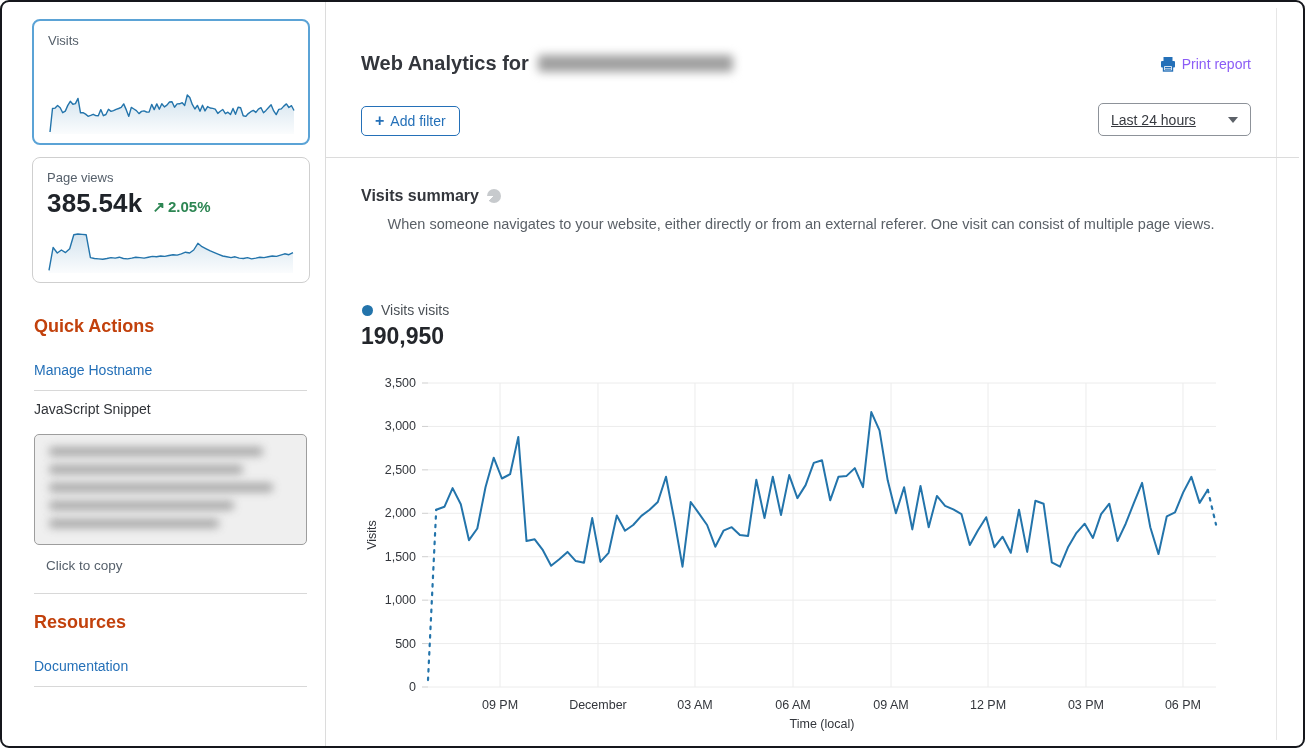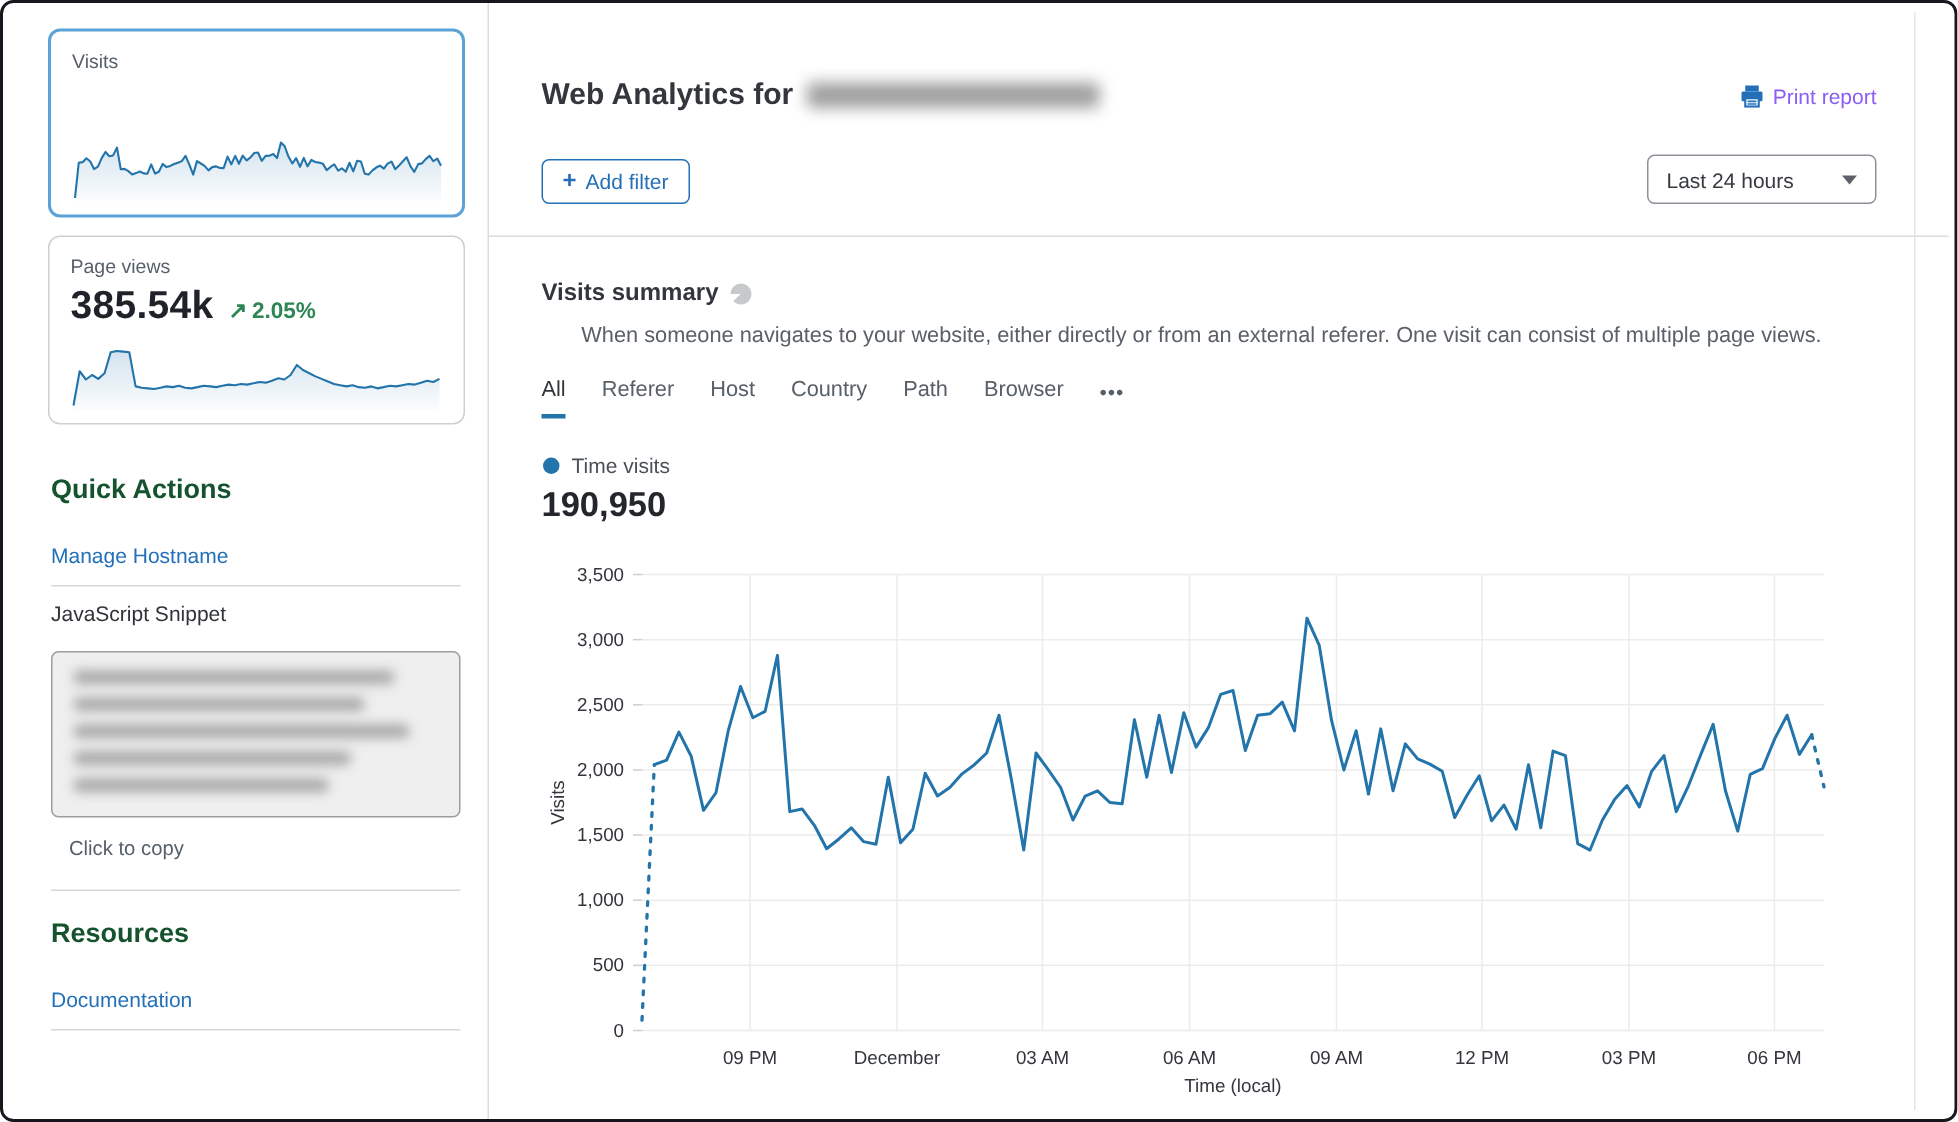--- a/index.html
+++ b/index.html
@@ -13,21 +13,21 @@
   .metric-card { position:absolute; left:30px; width:278px; height:126px;
                  background:#fff; border:1px solid #cfcfcf; border-radius:8px; padding:12px 14px 8px; cursor:pointer; }
   .metric-card.selected { border:2px solid #5ba3d6; }
   .metric-label { font-size:13px; color:#56606b; }
   .metric-row { display:flex; align-items:baseline; gap:10px; margin-top:3px; }
   .metric-value { font-size:26px; font-weight:bold; color:#1f2329; letter-spacing:.2px; }
   .metric-delta { font-size:15px; color:#2d8653; font-weight:bold; }
   .metric-delta .arrow { font-weight:bold; margin-right:3px; }
   .sparkline { position:absolute; left:14px; bottom:8px; }
 
-  .side-section-title { position:absolute; left:32px; font-size:18px; font-weight:bold; color:#14532d; }
+  .side-section-title { position:absolute; left:32px; font-size:18px; font-weight:bold; color:#c2410c; }
   .side-link { position:absolute; left:32px; font-size:14px; color:#2470b8; text-decoration:none; cursor:pointer; }
   .side-divider { position:absolute; left:32px; width:273px; border-top:1px solid #d8d8d8; }
   .side-text { position:absolute; left:32px; font-size:14px; color:#303338; }
   .snippet-box { position:absolute; left:32px; top:432px; width:273px; height:111px; background:#efefef;
                  border:1px solid #9d9d9d; border-radius:5px; padding:12px 14px; cursor:pointer; overflow:hidden; }
   .snippet-line { height:9px; border-radius:4px; background:#8f8f8f; filter:blur(4px); margin-bottom:9px; opacity:.75; }
   .muted { color:#56606b;margin-left:12px; }
 
   
   .main { position:absolute; left:323px; top:0; width:982px; height:100%; border-left:1px solid #dcdcdc; }
@@ -36,21 +36,21 @@
   .page-title { font-size:20px; font-weight:bold; color:#33363c; }
   .blur-domain { width:195px; height:17px; background:#9f9f9f; border-radius:3px; filter:blur(5px); }
   .print-report { position:absolute; top:54px; right:56px; display:flex; align-items:center; gap:6px;
                   font-size:14px; color:#8b5cf6; cursor:pointer; }
   .btn-add-filter { position:absolute; left:35px; top:104px; height:30px; padding:0 13px; background:#fff;
                     border:1px solid #2470b8; border-radius:5px; color:#2470b8; font-size:14px;
                     display:flex; align-items:center; gap:6px; cursor:pointer; }
   .btn-add-filter .plus { font-size:16px; font-weight:bold; }
   .dropdown { position:absolute; top:101px; right:56px; width:153px; height:33px; background:#fff;
               border:1px solid #8d9299; border-radius:5px; display:flex; align-items:center;
-              padding:0 12px; font-size:14px; color:#36393f; cursor:pointer; }
+              padding:0 12px; font-size:14px; color:#36393f; cursor:pointer;text-decoration:underline; }
   .dropdown .caret { margin-left:auto; width:0; height:0; border-left:5px solid transparent;
                      border-right:5px solid transparent; border-top:6px solid #5c6168; }
   .header-divider { position:absolute; left:0; right:8px; top:155px; border-top:1px solid #dcdcdc; }
 
   .summary-title-row { position:absolute; left:35px; top:185px; display:flex; align-items:center; gap:8px; }
   .summary-title { font-size:16px; font-weight:bold; color:#33363c; }
   .help-icon { width:14px; height:14px; border-radius:50%;
                background:conic-gradient(from -90deg, #c7cacd 0deg 318deg, #ffffff 318deg 360deg); }
   .summary-desc { position:absolute; left:35px; top:214px; width:880px; font-size:14.5px; color:#5a6067;text-align:center; }
 
@@ -155,33 +155,24 @@
     </div>
 
     <div class="header-divider"></div>
 
     <div class="summary-title-row">
       <span class="summary-title">Visits summary</span>
       <span class="help-icon"></span>
     </div>
     <div class="summary-desc">When someone navigates to your website, either directly or from an external referer. One visit can consist of multiple page views.</div>
 
-    <div class="tabs" id="tabs">
-        <span class="tab active">All</span>
-        <span class="tab">Referer</span>
-        <span class="tab">Host</span>
-        <span class="tab">Country</span>
-        <span class="tab">Path</span>
-        <span class="tab">Browser</span>
-        <span class="tab dots">•••</span>
-      </div>
 
     <div class="legend-row">
       <span class="legend-dot"></span>
-      <span class="legend-label">Time visits</span>
+      <span class="legend-label">Visits visits</span>
     </div>
     <div class="total-value">190,950</div>
 
     <div class="chart-wrap">
       <svg id="main-chart" width="864" height="360">
           <line x1="68" y1="315" x2="856" y2="315" stroke="#ececec" stroke-width="1"></line>
           <line x1="62" y1="315" x2="68" y2="315" stroke="#cfcfcf" stroke-width="1"></line>
           <text x="56" y="319" text-anchor="end" fill="#33363c" font-size="12.5" font-family="Liberation Sans, sans-serif">0</text>
           <line x1="68" y1="271.57142857142856" x2="856" y2="271.57142857142856" stroke="#ececec" stroke-width="1"></line>
           <line x1="62" y1="271.57142857142856" x2="68" y2="271.57142857142856" stroke="#cfcfcf" stroke-width="1"></line>

